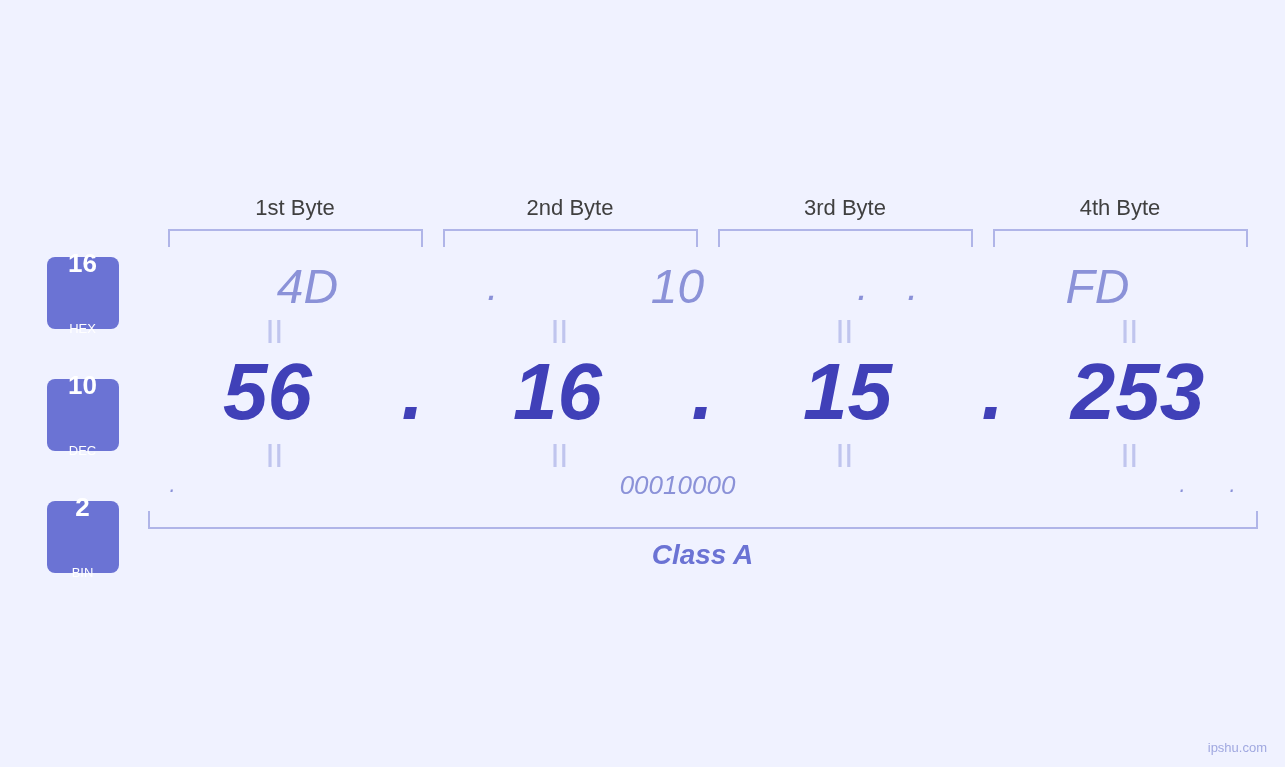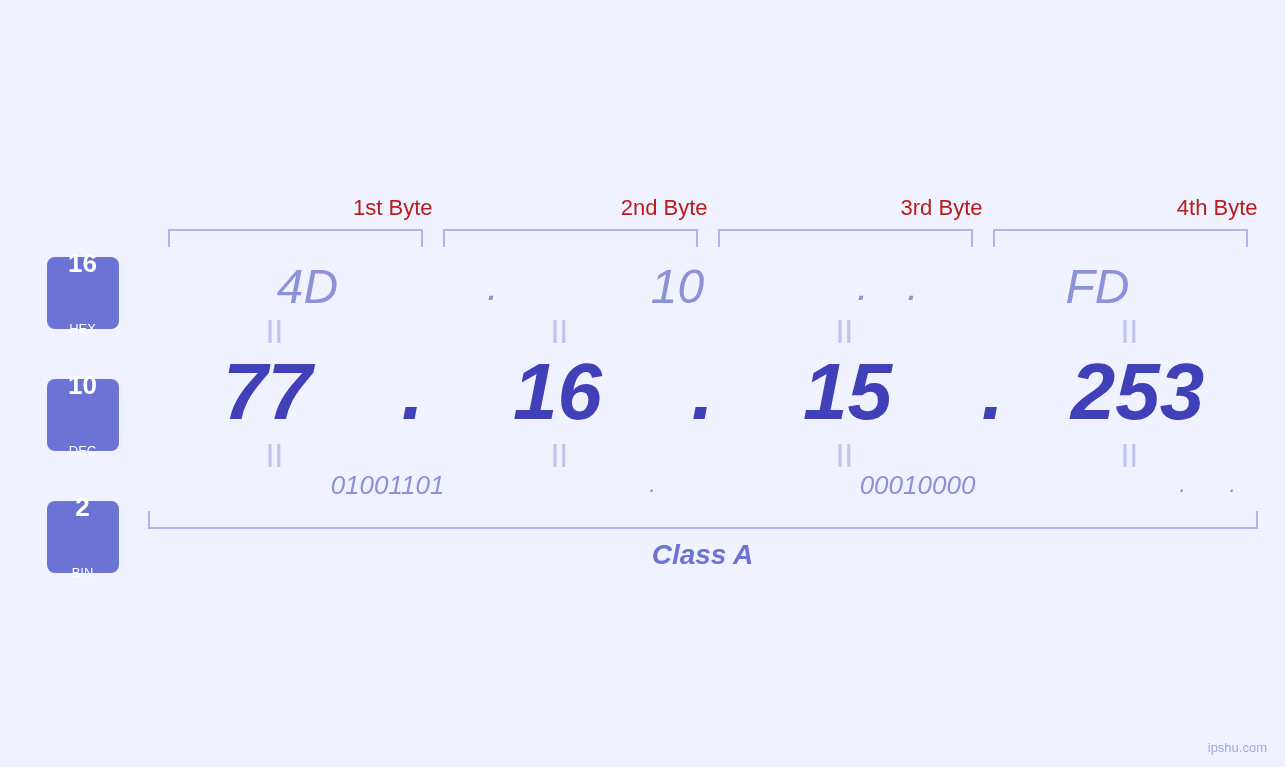--- a/index.html
+++ b/index.html
@@ -26,22 +26,22 @@
     
     .byte-headers {
       display: flex;
       width: 1100px;
       margin-left: 130px;
       margin-bottom: 8px;
     }
 
     .byte-header {
       flex: 1;
-      text-align: right;
-      color: #b91c1c;
+      text-align: center;
+      color: #404040;
       font-size: 22px;
     }
 
     
     .bracket-row {
       display: flex;
       width: 1100px;
       margin-left: 130px;
       margin-bottom: 10px;
     }
@@ -239,21 +239,21 @@
         <div class="equals-spacer"></div>
         <div class="equals-sign">||</div>
         <div class="equals-spacer"></div>
         <div class="equals-sign">||</div>
         <div class="equals-spacer"></div>
         <div class="equals-sign">||</div>
       </div>
 
       <div class="data-row">
         <div class="data-cell">
-          <span class="dec-val">77</span>
+          <span class="dec-val">56</span>
         </div>
         <div class="separator-dot">
           <span class="dot-dec">.</span>
         </div>
         <div class="data-cell">
           <span class="dec-val">16</span>
         </div>
         <div class="separator-dot">
           <span class="dot-dec">.</span>
         </div>
@@ -272,23 +272,20 @@
         <div class="equals-sign">||</div>
         <div class="equals-spacer"></div>
         <div class="equals-sign">||</div>
         <div class="equals-spacer"></div>
         <div class="equals-sign">||</div>
         <div class="equals-spacer"></div>
         <div class="equals-sign">||</div>
       </div>
 
       <div class="data-row">
-        <div class="data-cell">
-          <span class="bin-val">01001101</span>
-        </div>
         <div class="separator-dot">
           <span class="dot-bin">.</span>
         </div>
         <div class="data-cell">
           <span class="bin-val">00010000</span>
         </div>
         <div class="separator-dot">
           <span class="dot-bin">.</span>
         </div>
         <div class="separator-dot">

